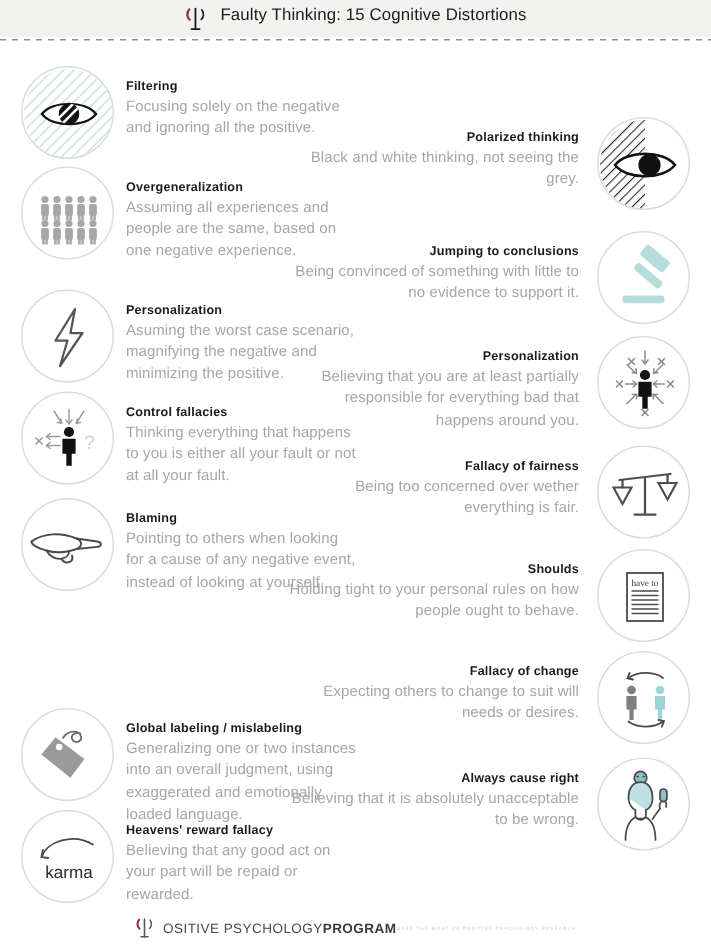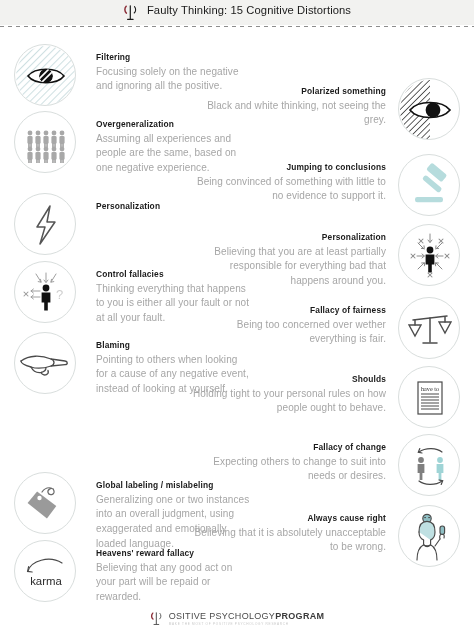--- a/index.html
+++ b/index.html
@@ -38,38 +38,38 @@
   .entry.right { right: 14px; flex-direction: row-reverse; }
 
   .icon-circle {
     width: 62px; height: 62px; border-radius: 50%;
     border: 1px solid #d9dedd; background: #ffffff;
     flex: 0 0 62px; position: relative; overflow: hidden;
   }
   .icon-circle svg { position: absolute; left: 0; top: 0; }
 
   .entry-text { padding-top: 8px; }
-  .entry.left  .entry-text { margin-left: 20px; text-align: left;  width: 156px; }
+  .entry.left  .entry-text { margin-left: 8px; text-align: left;  width: 156px; }
   .entry.right .entry-text { margin-right: 12px; text-align: right; width: 196px; }
 
   .entry-title {
     font-size: 8.4px; font-weight: 700; color: #1b1b1b;
     letter-spacing: .15px; margin-bottom: 2.5px; line-height: 1.2;
   }
   .entry-desc {
     font-size: 10px; color: #a6a6a6; line-height: 1.47; letter-spacing: .08px;
   }
 
   
   .footer {
     position: absolute; left: 0; bottom: 6px; width: 474px;
     display: flex; align-items: center; justify-content: center; gap: 6px;
   }
   .footer-psi { width: 13px; height: 15px; }
-  .footer-word { display: flex; flex-direction: column; }
+  .footer-word { display: flex; flex-direction: row; align-items: center; }
   .footer-main { font-size: 9px; color: #4a4a4a; letter-spacing: .3px; white-space: nowrap; }
   .footer-main .b { font-weight: 700; color: #3a3a3a; }
   .footer-sub {
     font-size: 3.1px; color: #c9c9c9; letter-spacing: .75px;
     white-space: nowrap; margin-top: .5px;
   }
 </style>
 </head>
 <body>
 
@@ -140,21 +140,21 @@
         <g clip-path="url(#clipc2)">
           <g clip-path="url(#clipHalf)">
               <rect width="62" height="62" fill="url(#hatch2)"></rect>
             </g>
         </g>
         <path d="M11 31 C19 21 43 21 51 31 C43 41 19 41 11 31 Z" fill="#fff" stroke="#111" stroke-width="1.7"></path>
         <circle cx="34" cy="31" r="7.4" fill="#111"></circle>
       </svg>
     </div>
     <div class="entry-text">
-      <div class="entry-title">Polarized something</div>
+      <div class="entry-title">Polarized thinking</div>
       <div class="entry-desc">Black and white thinking, not seeing the grey.</div>
     </div>
   </div>
 
   <div class="entry right" style="top:154px">
     <div class="icon-circle">
       <svg width="62" height="62" viewBox="0 0 62 62">
         <g fill="#b6dcdd">
           <rect x="28" y="13" width="20" height="9" rx="2" transform="rotate(40 38 17)"></rect>
           <rect x="22" y="26" width="22" height="5.6" rx="2.2" transform="rotate(40 33 29)"></rect>
@@ -242,20 +242,21 @@
   </div>
 
   <div class="entry left" style="top:193px">
     <div class="icon-circle">
       <svg width="62" height="62" viewBox="0 0 62 62">
         <path d="M35 12 L22 33 L30 33 L25 50 L40 28 L32 28 Z" fill="none" stroke="#555" stroke-width="1.5" stroke-linejoin="round"></path>
       </svg>
     </div>
     <div class="entry-text">
       <div class="entry-title">Personalization</div>
+      <div class="entry-desc">Asuming the worst case scenario, magnifying the negative and minimizing the positive.</div>
     </div>
   </div>
 
   <div class="entry right" style="top:224px">
     <div class="icon-circle">
       <svg width="62" height="62" viewBox="0 0 62 62">
         <g fill="#111">
           <circle cx="31" cy="25" r="3.4"></circle>
           <path d="M26.6 29.5 h8.8 v10 h-2.6 v8 h-3.6 v-8 h-2.6 z"></path>
         </g>
@@ -402,21 +403,21 @@
         <g fill="none" stroke="#4a4a4a" stroke-width="1.2" stroke-linecap="round">
           <path d="M20 17 C27 12 38 13 43 17"></path>
           <path d="M20.8 13.6 L19.3 17.2 L23 18"></path>
           <path d="M43 46 C36 51 25 50 20 46"></path>
           <path d="M42.2 49.4 L43.7 45.8 L40 45"></path>
         </g>
       </svg>
     </div>
     <div class="entry-text">
       <div class="entry-title">Fallacy of change</div>
-      <div class="entry-desc">Expecting others to change to suit into needs or desires.</div>
+      <div class="entry-desc">Expecting others to change to suit will needs or desires.</div>
     </div>
   </div>
 
   <div class="entry left" style="top:472px">
     <div class="icon-circle">
       <svg width="62" height="62" viewBox="0 0 62 62">
         <path d="M13 28 L24 18 L41 35 L30 46 Z" fill="#9a9a9a" transform="rotate(-8 27 32)"></path>
         <circle cx="24.5" cy="25" r="2.2" fill="#fff"></circle>
         <path d="M27 19 C31 13 38 14 39 18 C40 22 34 23 33 19.5 C32.2 16.6 36 14.6 38.5 16" fill="none" stroke="#6a6a6a" stroke-width="1.2" stroke-linecap="round"></path>
       </svg>

